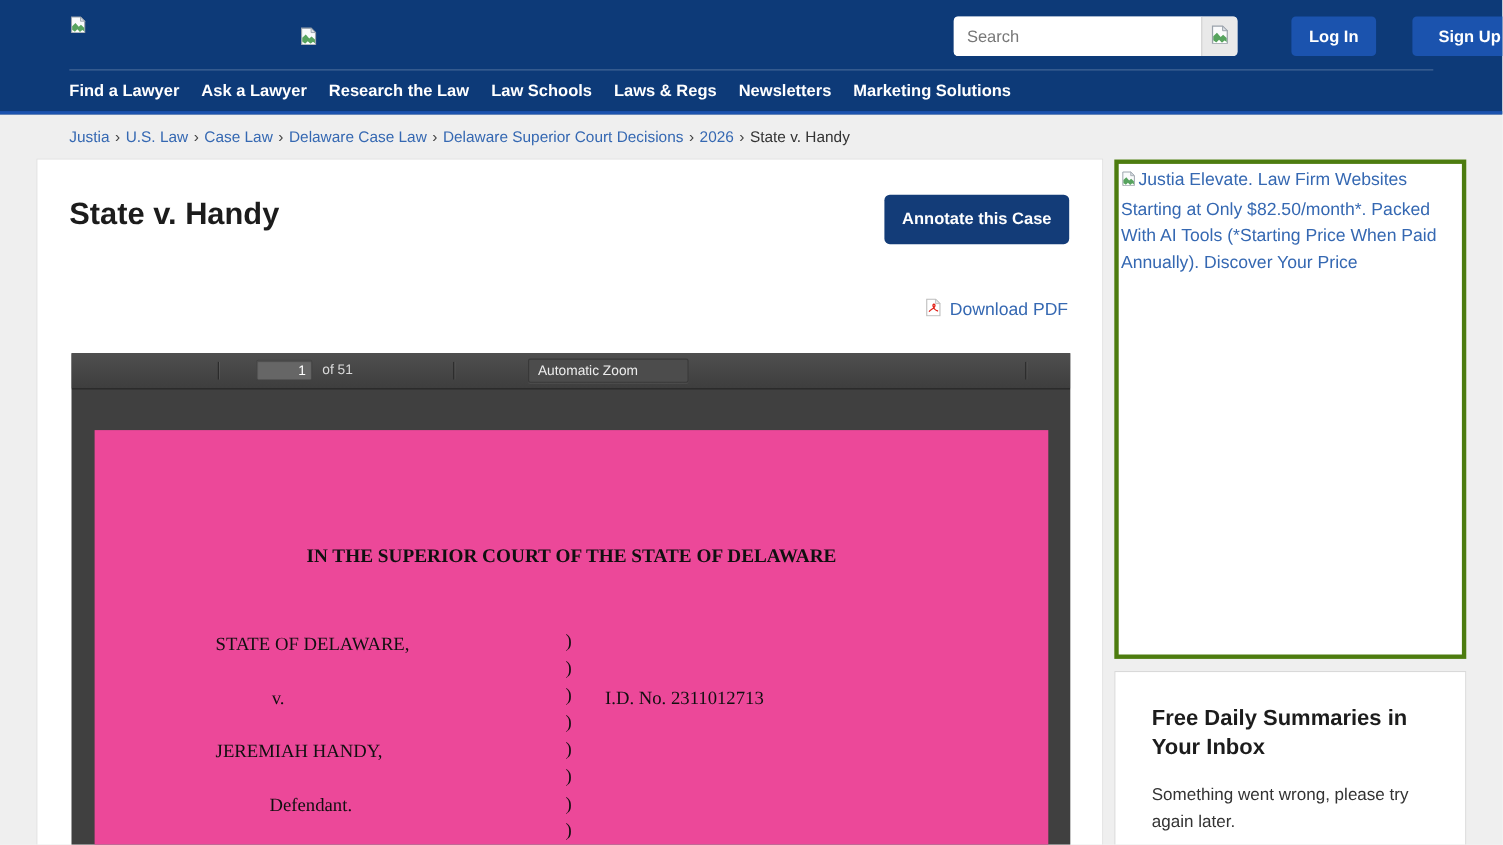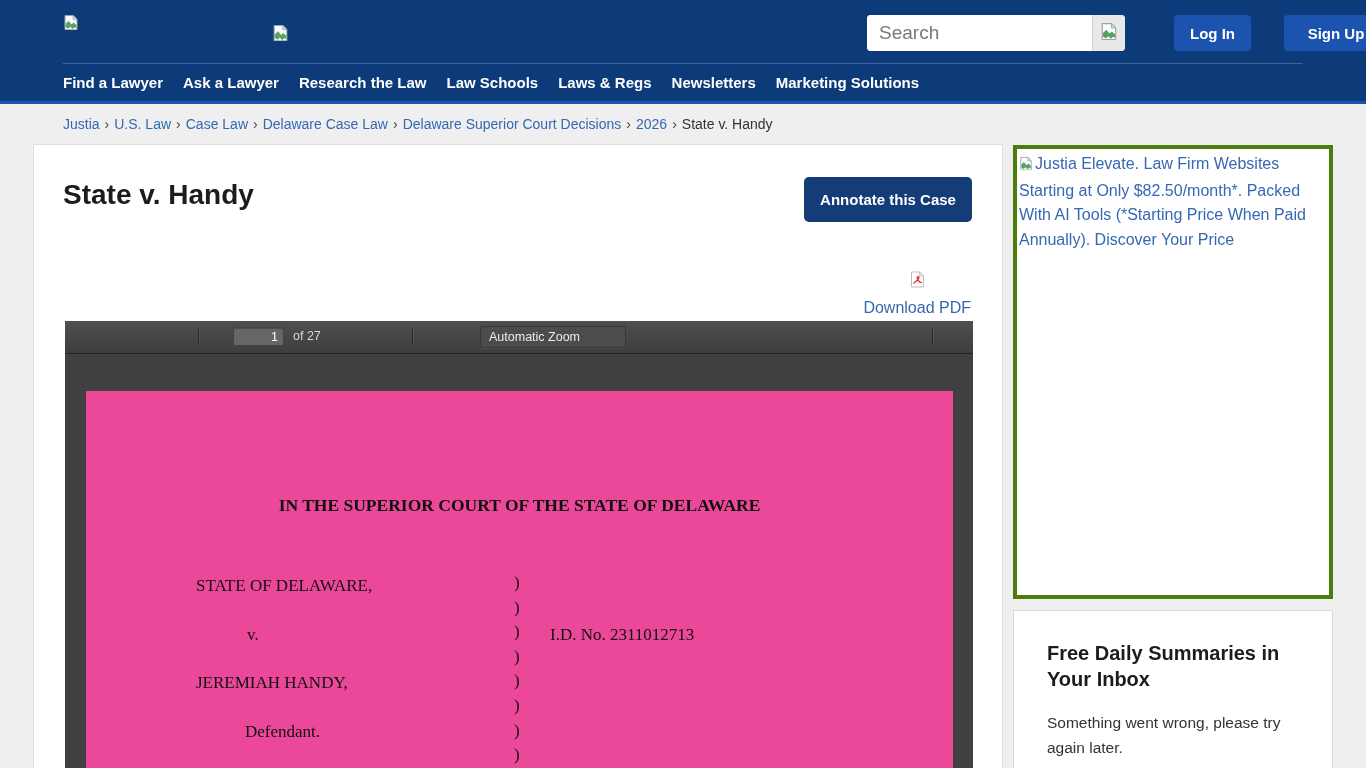--- a/index.html
+++ b/index.html
@@ -6,40 +6,40 @@
   html, body { margin:0; padding:0; }
   body { background:#efefef; font-family:"Liberation Sans", sans-serif; }
   .screen { position:relative; width:1366px; height:768px; overflow:hidden; background:#efefef; }
 
   
   .header { position:absolute; left:0; top:0; width:1366px; height:104px; background:#0d3a78; }
   .header-accent { position:absolute; left:0; bottom:0; width:100%; height:3px; background:#1b53ae; }
   .logo-1 { position:absolute; left:63px; top:14px; }
   .logo-2 { position:absolute; left:272px; top:24px; }
   .search-wrap { position:absolute; left:867px; top:15px; width:258px; height:36px; display:flex; border-radius:4px; overflow:hidden; background:#fff; }
-  .search-input { flex:1; border:none; outline:none; padding:4px 12px; font-size:19px; color:#333; font-family:"Liberation Sans", sans-serif; min-width:0; }
+  .search-input { flex:1; border:none; outline:none; padding:4px 12px; font-size:15px; color:#333; font-family:"Liberation Sans", sans-serif; min-width:0; }
   .search-input::placeholder { color:#777; }
   .search-btn { width:33px; background:#e9e9e9; border:none; border-left:1px solid #d2d2d2; display:flex; align-items:center; justify-content:center; cursor:pointer; }
   .hdr-btn { position:absolute; top:15px; height:36px; background:#1b53ae; color:#fff; font-weight:bold; font-size:15px; border:none; border-radius:4px; cursor:pointer; font-family:"Liberation Sans", sans-serif;margin-left:38px; }
   .login-btn { left:1136px; width:77px; }
   .signup-btn { left:1246px; width:104px; }
   .header-nav { position:absolute; left:63px; right:63px; top:63px; height:38px; border-top:1px solid rgba(255,255,255,.22); display:flex; align-items:center; gap:20px; }
   .nav-item { color:#fff; font-weight:bold; font-size:15px; text-decoration:none; white-space:nowrap; cursor:pointer; }
 
   
   .breadcrumb { position:absolute; left:63px; top:116px; font-size:14px; color:#444; white-space:nowrap; }
   .crumb-link { color:#3568b2; text-decoration:none; cursor:pointer; }
   .crumb-sep { color:#444; margin:0 5px; }
   .crumb-current { color:#333; }
 
   
   .card { position:absolute; left:33px; top:144px; width:970px; height:625px; background:#fff; border:1px solid #e0e0e0; }
   .case-title { position:absolute; left:29px; top:34px; margin:0; font-size:28px; font-weight:bold; color:#1c1c1c; }
   .annotate-btn { position:absolute; left:770px; top:32px; width:168px; height:45px; background:#133c78; color:#fff; font-weight:bold; font-size:15px; border:none; border-radius:5px; cursor:pointer; font-family:"Liberation Sans", sans-serif; }
-  .download-row { position:absolute; right:31px; top:126px; display:flex; align-items:center; gap:7px;flex-direction:column; }
+  .download-row { position:absolute; right:31px; top:126px; display:flex; align-items:center; gap:7px; }
   .download-link { color:#3568b2; font-size:16px; text-decoration:none; cursor:pointer; }
 
   
   .pdf-viewer { position:absolute; left:31px; top:176px; width:908px; height:448px; background:#404040; overflow:hidden; }
   .pdf-toolbar { position:absolute; left:0; top:0; width:100%; height:32px; background:linear-gradient(#4f4f4f,#3e3e3e); box-shadow:0 1px 0 rgba(0,0,0,.45); }
   .tb-sep { position:absolute; top:8px; width:1px; height:16px; background:#282828; box-shadow:1px 0 0 rgba(255,255,255,.08); }
   .sep-1 { left:133px; } .sep-2 { left:347px; } .sep-3 { left:867px; }
   .page-input { position:absolute; left:168px; top:6px; width:51px; height:19px; background:#666; border:1px solid #434343; border-radius:2px; box-shadow:inset 0 1px 1px rgba(0,0,0,.25); color:#fff; font-size:12.5px; text-align:right; padding:0 5px; font-family:"Liberation Sans", sans-serif; }
   .page-count { position:absolute; left:228px; top:0; line-height:31px; color:#d9d9d9; font-size:12.5px; }
   .zoom-select { position:absolute; left:415px; top:5px; width:146px; height:22px; background:#4c4c4c; border:1px solid #383838; border-radius:2px; box-shadow:0 1px 0 rgba(255,255,255,.06); color:#ececec; font-size:12.5px; line-height:20px; padding:0 8px; cursor:pointer; }
@@ -123,21 +123,21 @@
             <path d="M9.5 1l4 4h-4z" fill="#ececec" stroke="#bdbdbd" stroke-width=".8"></path>
             <path d="M4 12.6c-1-1.6 4.3-2.6 4.9-5.4.5-2.4-2.4-2-1.6.3.8 2.2 2.5 4 4.5 4.2" stroke="#e2231a" stroke-width="1.2" fill="none"></path>
           </svg></span>
       <a class="download-link">Download PDF</a>
     </div>
 
     <div class="pdf-viewer">
       <div class="pdf-toolbar">
         <div class="tb-sep sep-1"></div>
         <input class="page-input" value="1" style="">
-        <span class="page-count">of 27</span>
+        <span class="page-count">of 51</span>
         <div class="tb-sep sep-2"></div>
         <div class="zoom-select">Automatic Zoom</div>
         <div class="tb-sep sep-3"></div>
       </div>
 
       <div class="pdf-page">
         <div class="doc">
           <div class="doc-heading">IN THE SUPERIOR COURT OF THE STATE OF DELAWARE</div>
           <div class="doc-line doc-plaintiff">STATE OF DELAWARE,</div>
           <div class="doc-line doc-v">v.</div>

